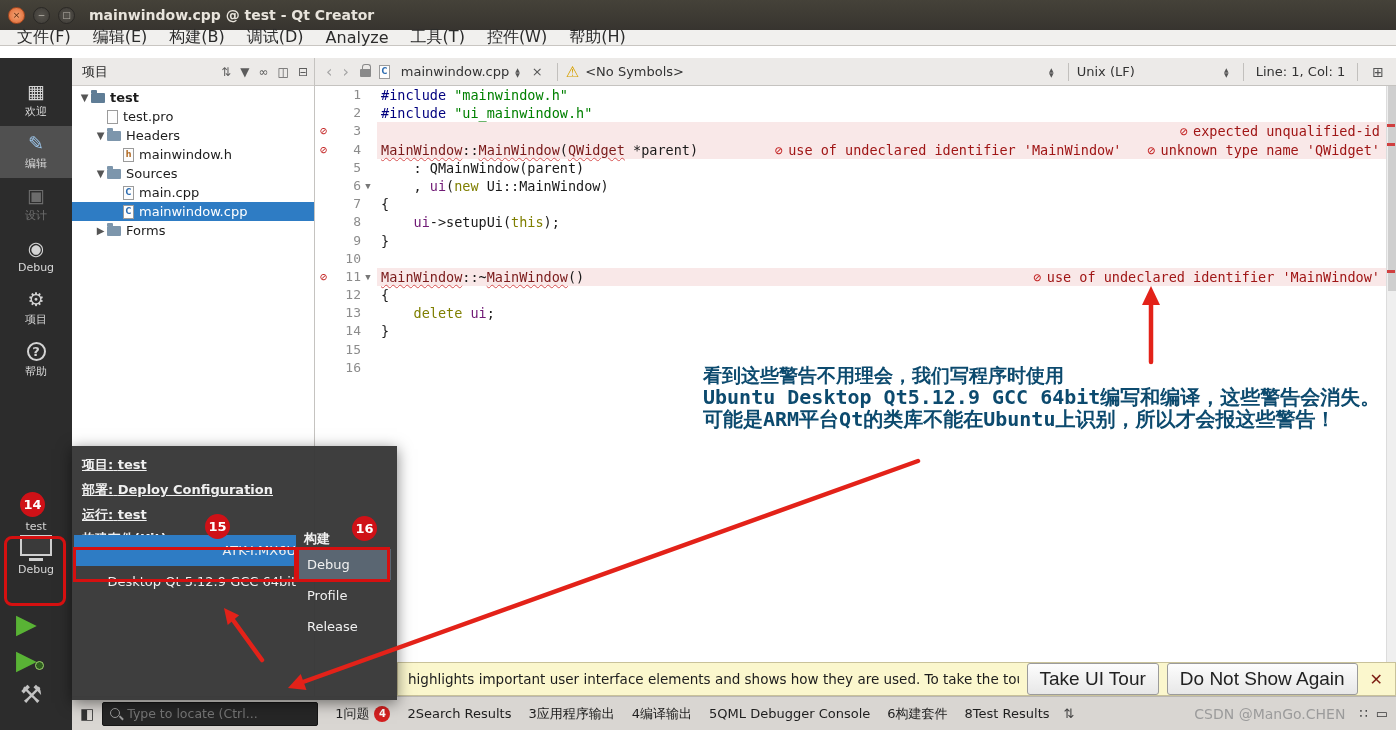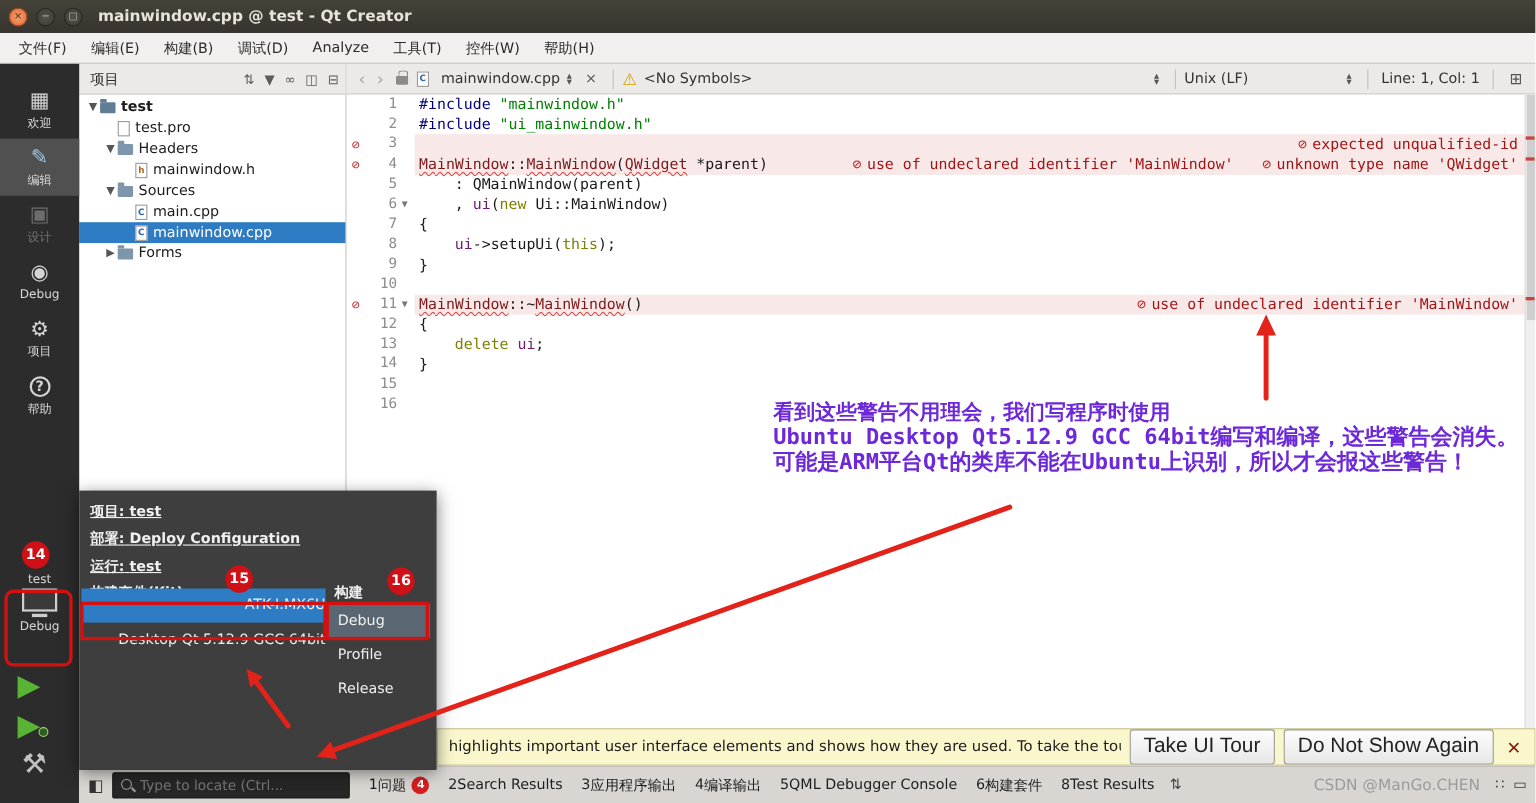--- a/index.html
+++ b/index.html
@@ -14,23 +14,23 @@
   .titlebar { position:absolute; left:0; top:0; width:1396px; height:30px;
     background:linear-gradient(#454239,#37342f); display:flex; align-items:center; z-index:20;}
   .winbtns { display:flex; align-items:center; margin-left:8px; gap:8px;}
   .winbtn { width:17px; height:17px; border-radius:50%; display:flex; align-items:center;
     justify-content:center; font-size:9px; color:#3a281c; background:radial-gradient(#56534d,#3d3a35);
     border:1px solid #2a2825; color:#b9b5ac; cursor:pointer;}
   .winbtn.close { background:radial-gradient(#f3a575,#dF6532); border-color:#a94a1f; color:#5c2a10;}
   .title-text { color:#e8e4dc; font-weight:bold; font-size:14px; margin-left:14px; }
 
   
-  .menubar { position:absolute; left:0; top:30px; width:1396px; height:28px; background:#f1f0ee;
+  .menubar { position:absolute; left:0; top:30px; width:1396px; height:16px; background:#f1f0ee;
     border-bottom:1px solid #c9c6c2; display:flex; align-items:center; padding-left:6px;
-    font-size:13px; color:#2b2b2b; z-index:20;}
+    font-size:16px; color:#2b2b2b; z-index:20;}
   .menu-item { padding:4px 11px; cursor:default; }
 
   
   .sidebar { position:absolute; left:0; top:58px; width:72px; height:672px; background:#2c2c2c; z-index:25;}
   .modes { padding-top:16px; }
   .mode { height:52px; display:flex; flex-direction:column; align-items:center; justify-content:center;
     color:#d8d8d8; font-size:11px; gap:3px; cursor:pointer;}
   .mode.selected { background:#505050; }
   .mode.disabled { opacity:.38; }
   .micon { font-size:19px; line-height:20px; color:#d4d4d4; }
@@ -107,21 +107,21 @@
   .tok-pp { color:#00007f; }
   .tok-str { color:#008000; }
   .tok-kw { color:#7f7f00; }
   .tok-fld { color:#701a75; }
   .tok-err { color:#7a1a1a; text-decoration:underline; text-decoration-style:wavy;
     text-decoration-color:#d65050; text-decoration-thickness:1px; text-underline-offset:2px;}
   .warns { margin-left:auto; display:flex; gap:26px; }
   .warn { color:#a01616; white-space:pre; }
   .wicon { color:#c32222; margin-right:5px; }
 
-  .ann { position:absolute; left:388px; top:278px; color:#6d28d9; font-weight:bold; z-index:8;
+  .ann { position:absolute; left:388px; top:278px; color:#0c4a6e; font-weight:bold; z-index:8;
     line-height:22px; white-space:nowrap;}
   .ann .l1 { font-size:19px; }
   .ann .l2, .ann .l3 { font-size:20px; font-weight:900; }
 
   .vsb { position:absolute; right:0; top:0; width:10px; height:610px; background:#efefef;
     border-left:1px solid #dcdcdc;}
   .vsb-thumb { position:absolute; top:0; left:1px; width:8px; height:205px; background:#cfcfcf;}
   .errmark { position:absolute; right:1px; width:8px; height:3px; background:#d04040; }
 
   

